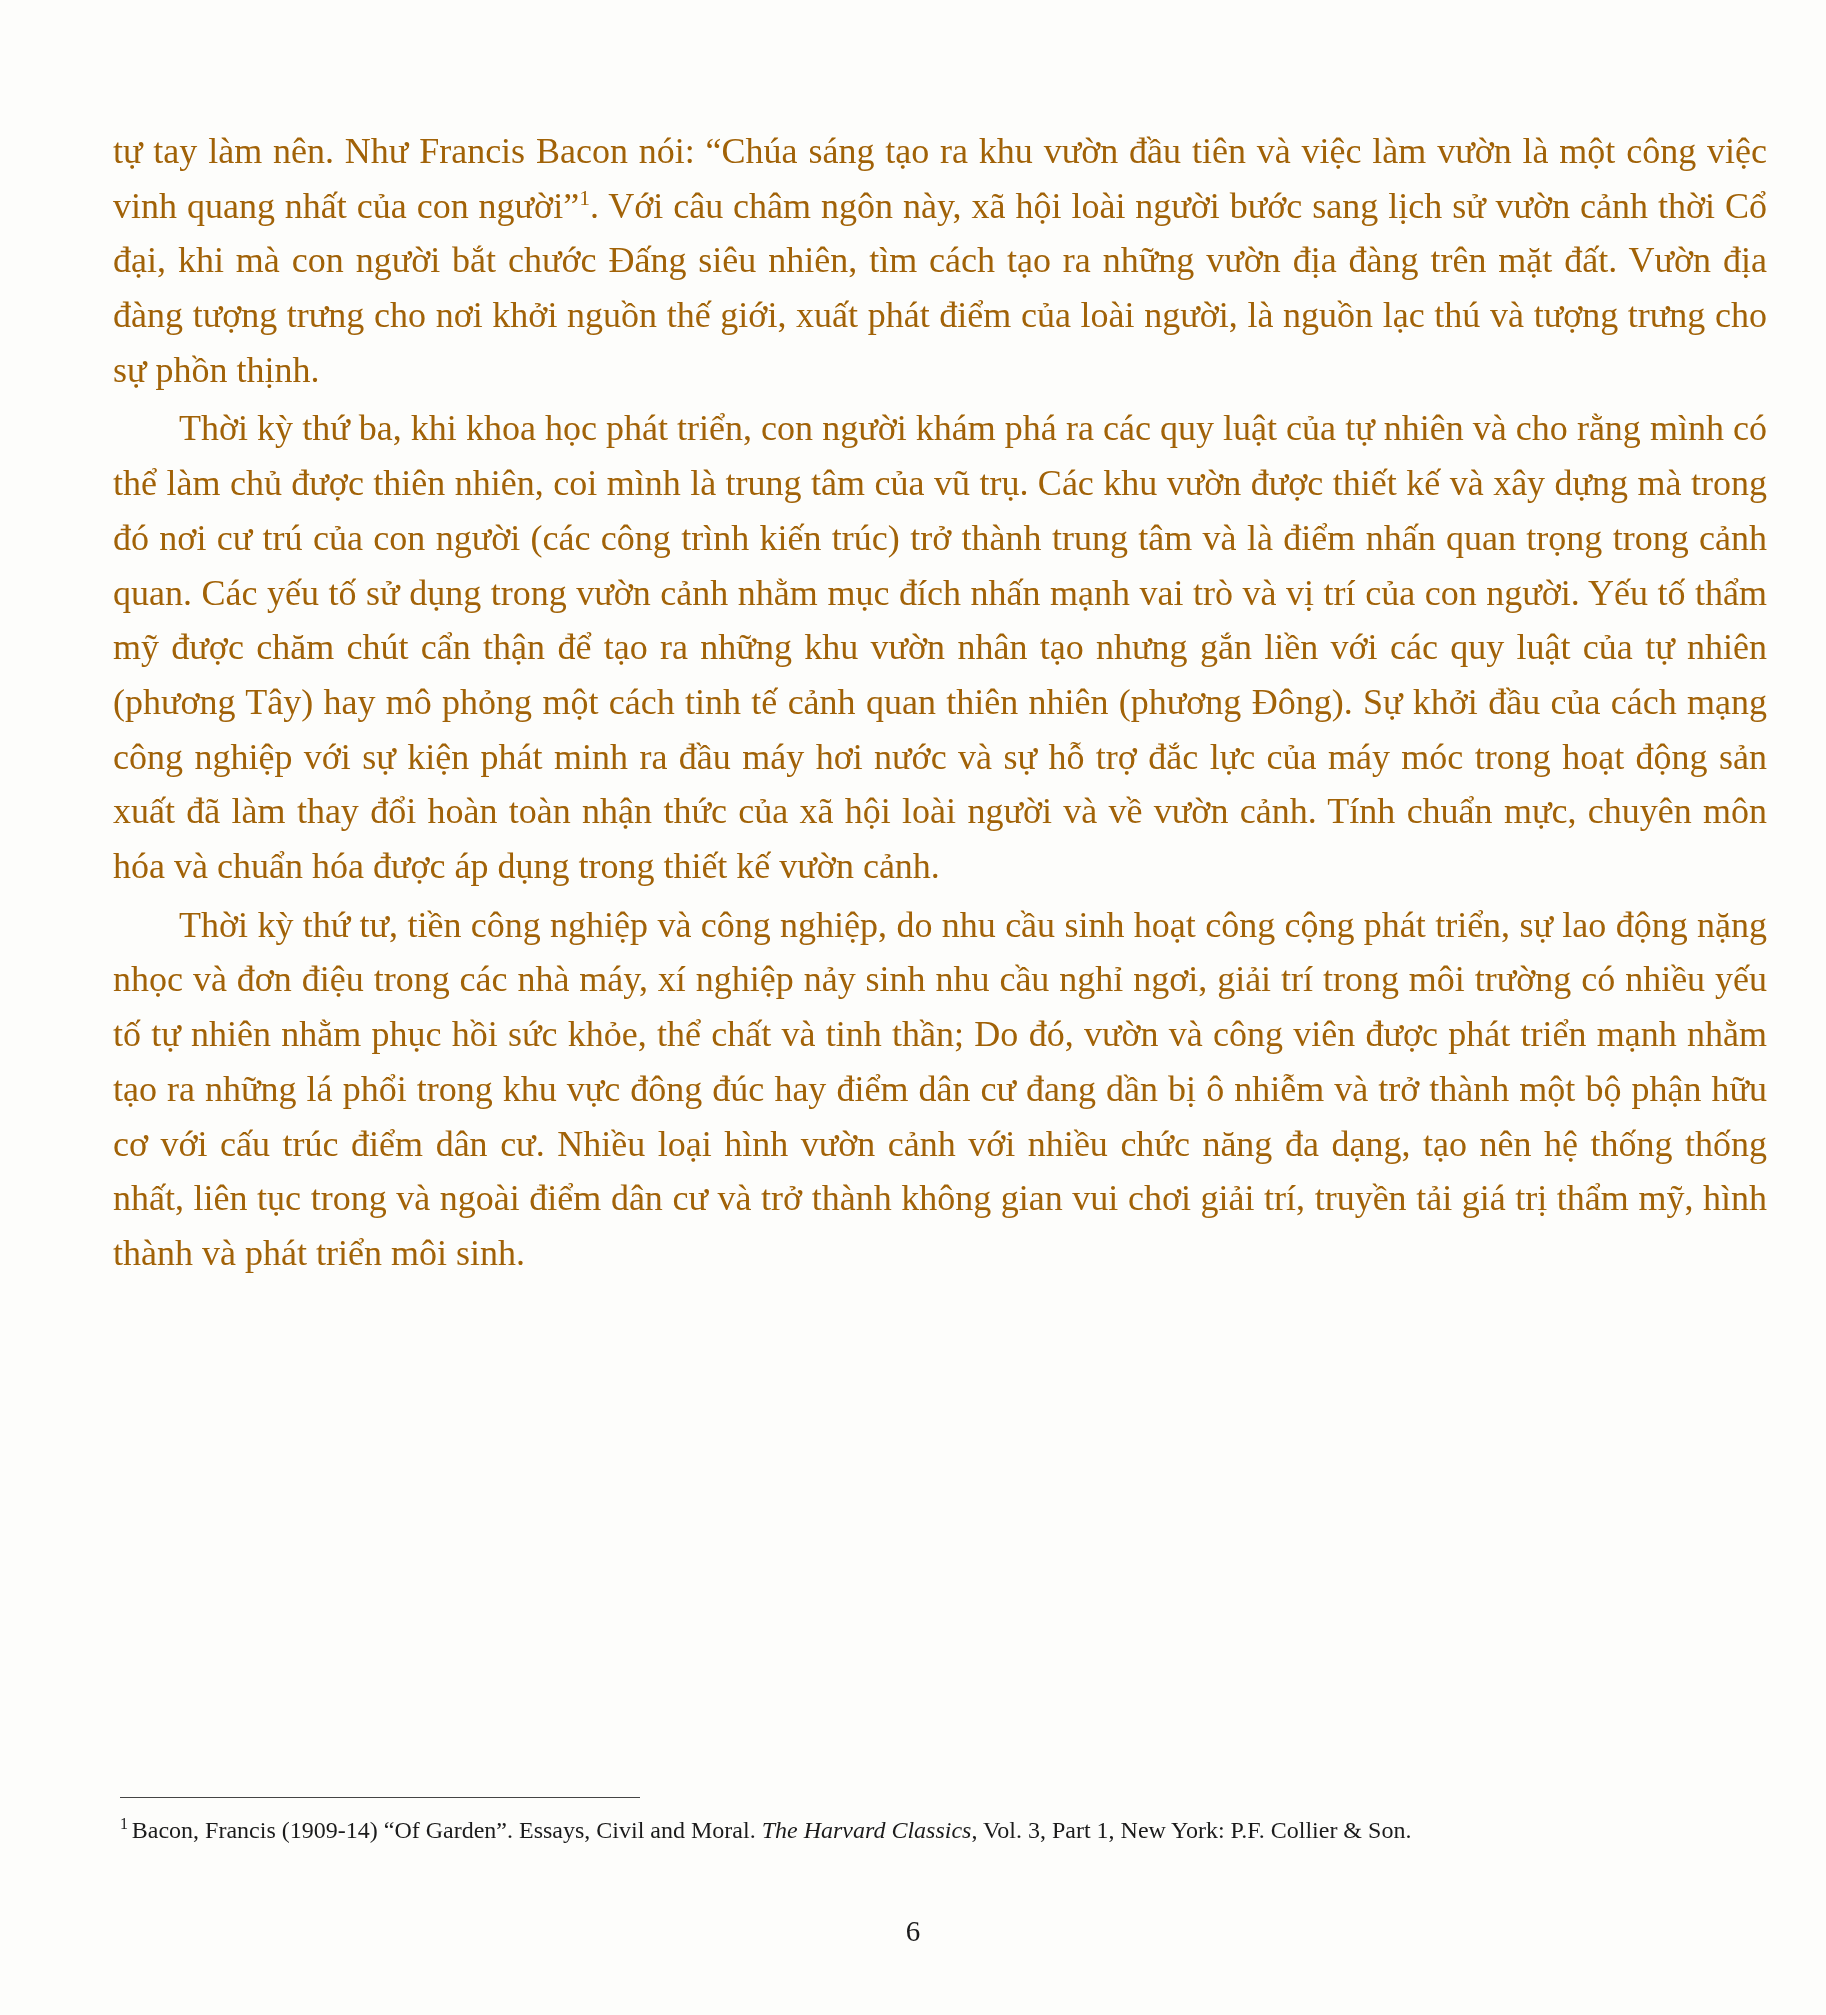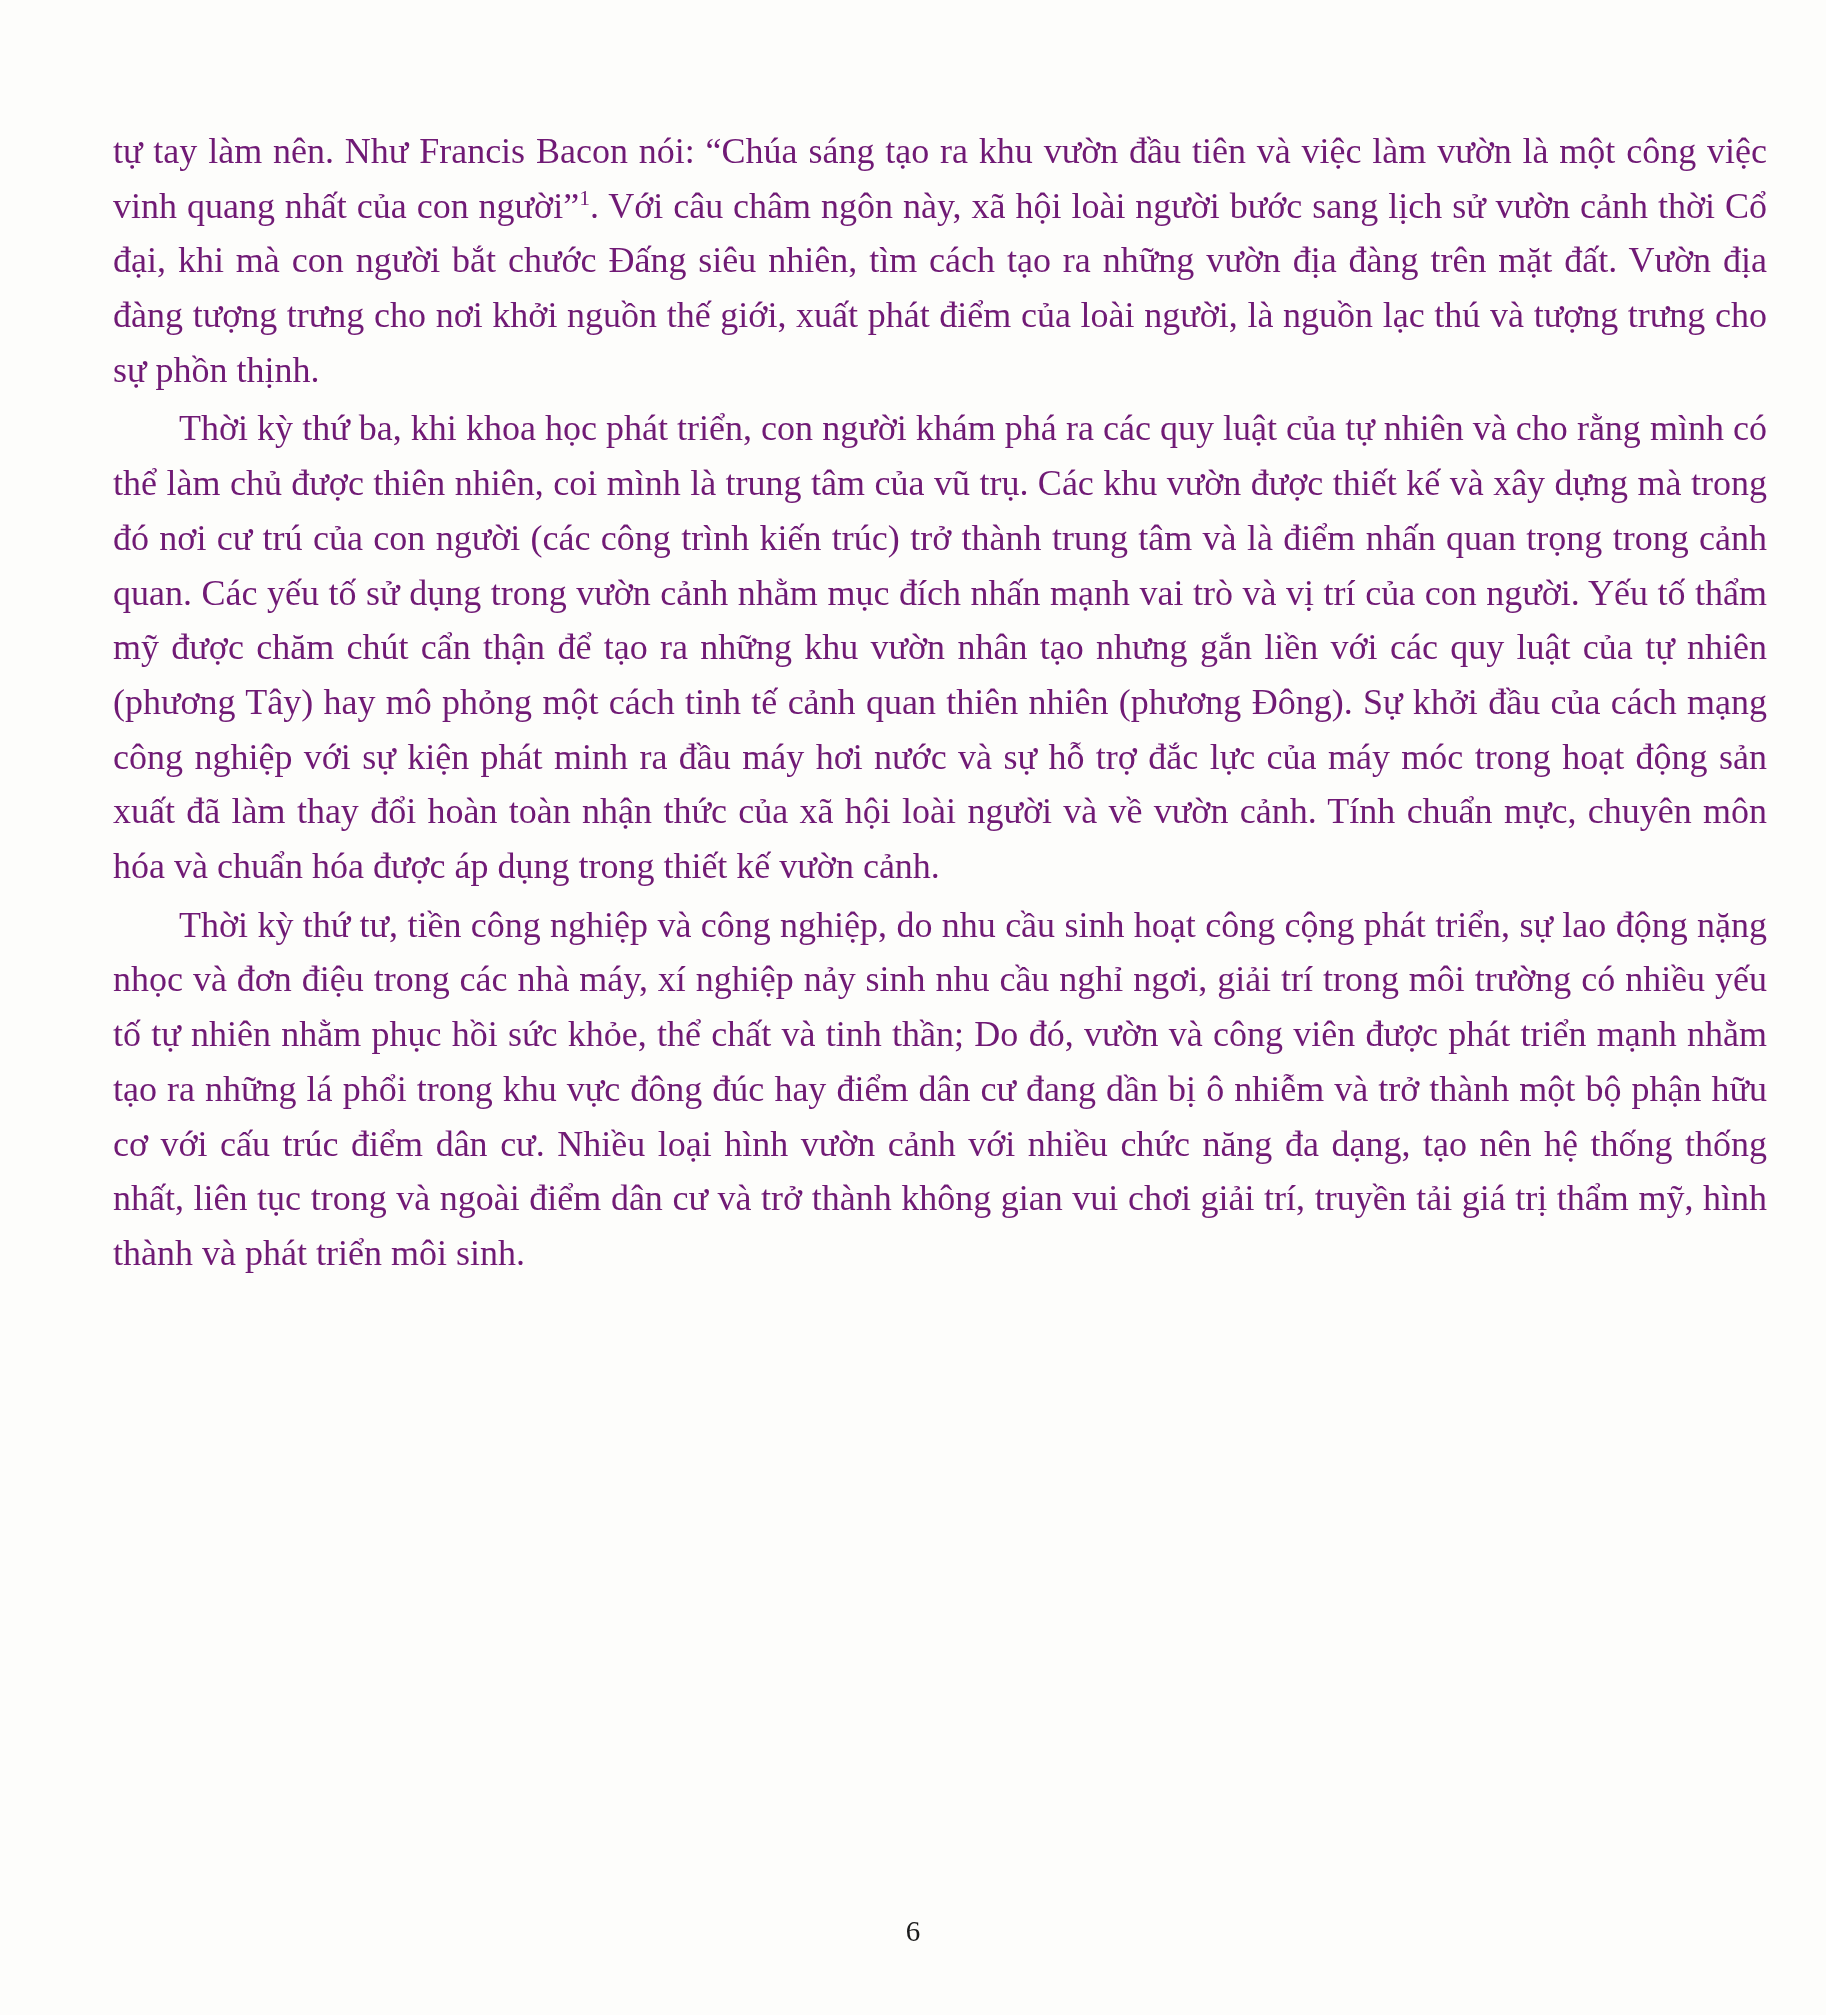--- a/index.html
+++ b/index.html
@@ -18,21 +18,21 @@
   .content {
     position: absolute;
     left: 113px;
     top: 124px;
     width: 1654px;
   }
   .para {
     font-family: "Liberation Serif", "DejaVu Serif", serif;
     font-size: 36px;
     line-height: 1.52;
-    color: #701a75;
+    color: #a16207;
     text-align: justify;
     text-justify: inter-word;
     margin: 0 0 3.8px 0;
     -webkit-font-smoothing: antialiased;
   }
   .para.indent {
     text-indent: 66px;
   }
   .para .sup {
     font-size: 21.6px;
@@ -86,17 +86,21 @@
   <div class="content">
 
     <p class="para"><span>tự tay làm nên. Như Francis Bacon nói: “Chúa sáng tạo ra khu vườn đầu tiên và việc làm vườn là một công việc vinh quang nhất của con người”</span><span class="sup">1</span><span>. Với câu châm ngôn này, xã hội loài người bước sang lịch sử vườn cảnh thời Cổ đại, khi mà con người bắt chước Đấng siêu nhiên, tìm cách tạo ra những vườn địa đàng trên mặt đất. Vườn địa đàng tượng trưng cho nơi khởi nguồn thế giới, xuất phát điểm của loài người, là nguồn lạc thú và tượng trưng cho sự phồn thịnh.</span></p>
 
     <p class="para indent">Thời kỳ thứ ba, khi khoa học phát triển, con người khám phá ra các quy luật của tự nhiên và cho rằng mình có thể làm chủ được thiên nhiên, coi mình là trung tâm của vũ trụ. Các khu vườn được thiết kế và xây dựng mà trong đó nơi cư trú của con người (các công trình kiến trúc) trở thành trung tâm và là điểm nhấn quan trọng trong cảnh quan. Các yếu tố sử dụng trong vườn cảnh nhằm mục đích nhấn mạnh vai trò và vị trí của con người. Yếu tố thẩm mỹ được chăm chút cẩn thận để tạo ra những khu vườn nhân tạo nhưng gắn liền với các quy luật của tự nhiên (phương Tây) hay mô phỏng một cách tinh tế cảnh quan thiên nhiên (phương Đông). Sự khởi đầu của cách mạng công nghiệp với sự kiện phát minh ra đầu máy hơi nước và sự hỗ trợ đắc lực của máy móc trong hoạt động sản xuất đã làm thay đổi hoàn toàn nhận thức của xã hội loài người và về vườn cảnh. Tính chuẩn mực, chuyên môn hóa và chuẩn hóa được áp dụng trong thiết kế vườn cảnh.</p>
 
     <p class="para indent">Thời kỳ thứ tư, tiền công nghiệp và công nghiệp, do nhu cầu sinh hoạt công cộng phát triển, sự lao động nặng nhọc và đơn điệu trong các nhà máy, xí nghiệp nảy sinh nhu cầu nghỉ ngơi, giải trí trong môi trường có nhiều yếu tố tự nhiên nhằm phục hồi sức khỏe, thể chất và tinh thần; Do đó, vườn và công viên được phát triển mạnh nhằm tạo ra những lá phổi trong khu vực đông đúc hay điểm dân cư đang dần bị ô nhiễm và trở thành một bộ phận hữu cơ với cấu trúc điểm dân cư. Nhiều loại hình vườn cảnh với nhiều chức năng đa dạng, tạo nên hệ thống thống nhất, liên tục trong và ngoài điểm dân cư và trở thành không gian vui chơi giải trí, truyền tải giá trị thẩm mỹ, hình thành và phát triển môi sinh.</p>
 
   </div>
 
+  <div class="footnote-area">
+    <div class="footnote-rule"></div>
+    <div class="footnote"><span class="sup">1</span><span>Bacon, Francis (1909-14) “Of Garden”. Essays, Civil and Moral. </span><span class="italic">The Harvard Classics</span><span>, Vol. 3, Part 1, New York: P.F. Collier &amp; Son.</span></div>
+  </div>
 
   <div class="page-number">6</div>
 
 </div>
 
 
 </body></html>

